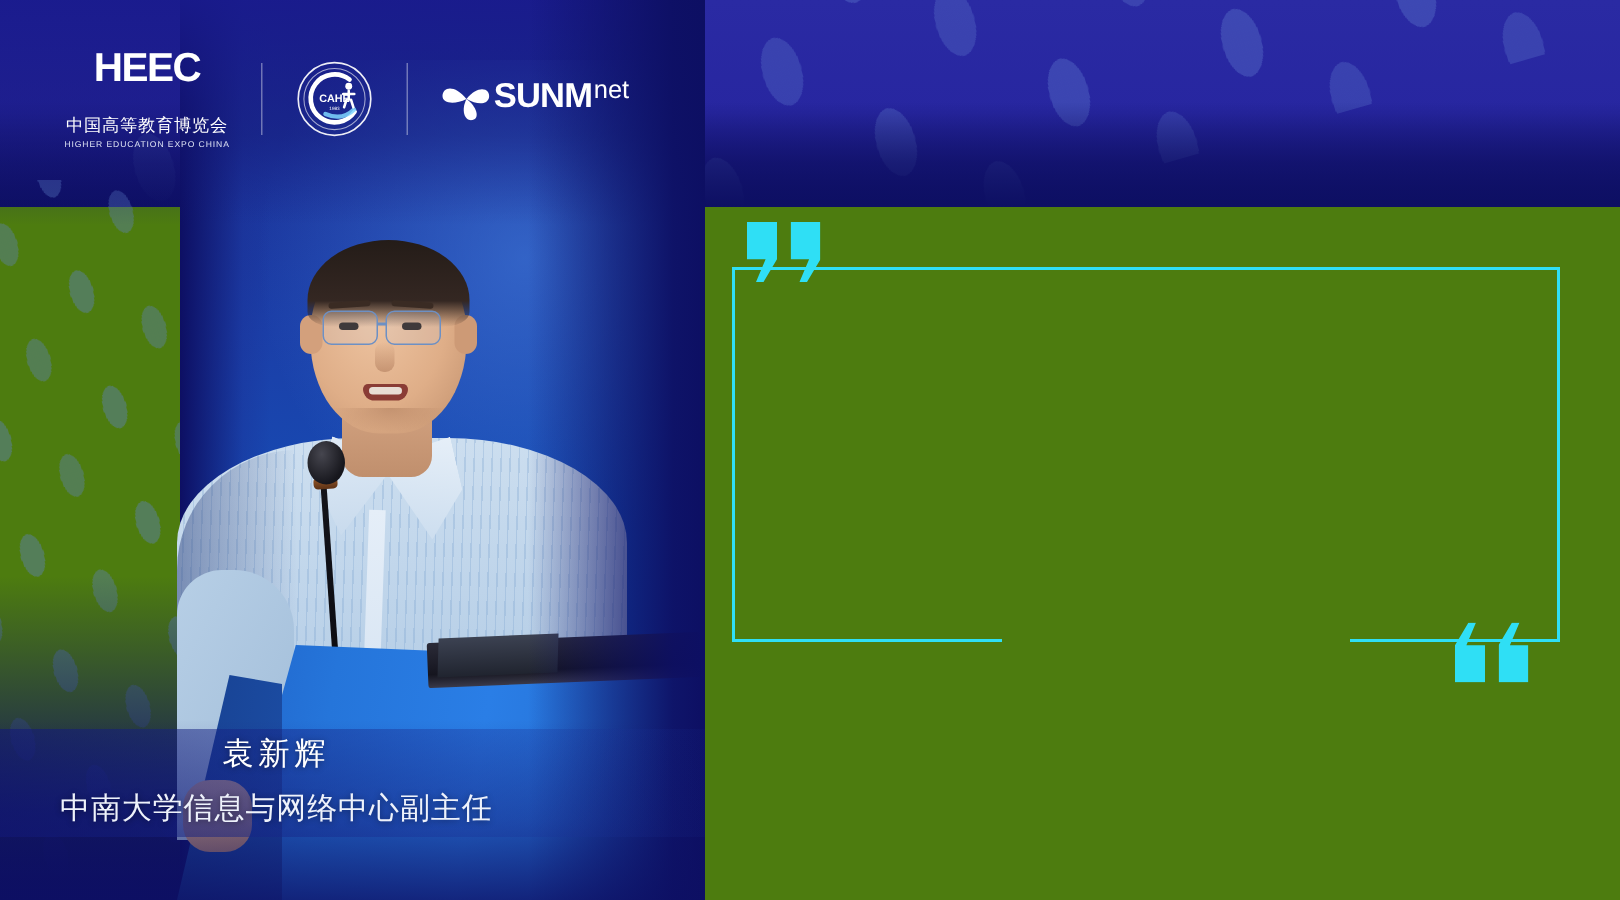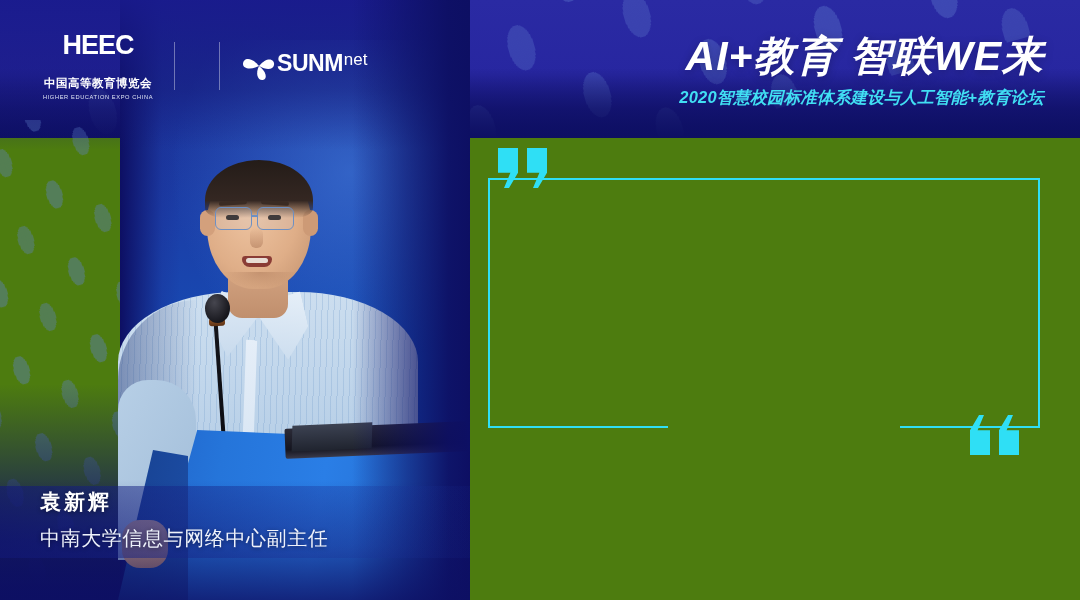--- a/index.html
+++ b/index.html
@@ -31,21 +31,21 @@
   }
   .hdr-fade {
     position:absolute; left:0; bottom:0; width:100%; height:70px;
     background:linear-gradient(180deg,rgba(16,16,105,0) 0%,rgba(14,15,100,.72) 58%,#0d0f63 100%);
   }
 
   .logos { position:absolute; left:44px; top:32px; display:flex; align-items:center; height:68px; z-index:4;}
   .logo-heec { display:flex; flex-direction:column; align-items:center; justify-content:center; }
   .heec-word { font-weight:bold; font-size:27px; letter-spacing:-1px; color:#fff; line-height:1;
                font-family:"Liberation Sans",sans-serif; }
-  .heec-cn { font-size:11.5px; color:#fff; letter-spacing:.5px; margin-top:17px; font-weight:bold;}
+  .heec-cn { font-size:11.5px; color:#fff; letter-spacing:.5px; margin-top:17px; font-weight:normal;}
   .heec-en { font-size:5.6px; color:#dfe4f5; letter-spacing:.6px; margin-top:3px; transform:scaleX(1.02);}
   .divider { width:1px; height:48px; background:rgba(255,255,255,.38); margin:0 22px; }
   .logo-cahe { width:52px; height:52px; position:relative; }
   .logo-sunm { display:flex; }
   .sunm-mark { width:34px; height:32px; margin-right:1px; }
   .sunm-word { font-size:23px; font-weight:bold; color:#fff; letter-spacing:-.5px;
                font-family:"Liberation Sans",sans-serif; font-style:normal;}
   .sunm-sub { font-size:17px; color:#fff; font-weight:normal; margin-left:1px; }
 
   .title-block { position:absolute; right:36px; top:34px; text-align:right; z-index:4; }
@@ -268,23 +268,24 @@
 
   
   .caption-band {
     position:absolute; left:0; top:486px; width:470px; height:72px; z-index:5;
     background:linear-gradient(90deg,rgba(18,24,118,.62) 0%,rgba(26,48,150,.40) 60%,rgba(26,48,150,.10) 100%);
   }
   .speaker {
     position:absolute; left:40px; top:488px; z-index:7;
   }
   .speaker-name {
-    font-size:21px; font-weight:bold; color:#fff; letter-spacing:3px;
+    font-size:21px; font-weight:normal; color:#fff; letter-spacing:3px;
     text-shadow:0 1px 4px rgba(0,0,0,.45);
     font-family:"DejaVu Sans","Liberation Sans",sans-serif;
+    text-align:center;
   }
   .speaker-role {
     font-size:20px; color:#eef2fb; margin-top:9px; letter-spacing:.6px;
     text-shadow:0 1px 4px rgba(0,0,0,.45);
     font-family:"DejaVu Sans","Liberation Sans",sans-serif;
   }
 </style>
 </head>
 <body>
 
@@ -298,38 +299,46 @@
   <div class="logos">
 
     <div class="logo-heec">
       <div class="heec-word">HEEC</div>
       <div class="heec-cn">中国高等教育博览会</div>
       <div class="heec-en">HIGHER EDUCATION EXPO CHINA</div>
     </div>
 
     <div class="divider"></div>
 
+    <div class="logo-cahe">
+      <svg width="52" height="52" viewBox="0 0 52 52">
+        <circle cx="26" cy="26" r="24.2" fill="none" stroke="#ffffff" stroke-width="1.1" opacity=".92"></circle>
+        <circle cx="26" cy="26" r="20.4" fill="none" stroke="#ffffff" stroke-width=".7" opacity=".6"></circle>
+        <path d="M36 13a16 16 0 1 0 3.4 21.5" fill="none" stroke="#ffffff" stroke-width="3.1" stroke-linecap="round"></path>
+        <path d="M20 36c7 3 14 2 19-3" fill="none" stroke="#7fd6ff" stroke-width="3" stroke-linecap="round" opacity=".85"></path>
+        <circle cx="35.5" cy="17.5" r="2.3" fill="#ffffff"></circle>
+        <path d="M35.5 20.5v6M31.8 22.6h7.4M34 26.5l-1.6 5M37 26.5l1.6 5" stroke="#ffffff" stroke-width="1.7" stroke-linecap="round"></path>
+        <text x="26" y="28" font-size="7.2" font-weight="bold" fill="#ffffff" text-anchor="middle" font-family="'Liberation Sans',sans-serif">CAHE</text>
+        <text x="26" y="33.4" font-size="3.1" fill="#ffffff" text-anchor="middle" font-family="'Liberation Sans',sans-serif">1983</text>
+      </svg>
+    </div>
 
     <div class="divider"></div>
 
     <div class="logo-sunm">
       <svg class="sunm-mark" viewBox="0 0 34 32">
         <path d="M17 16 C9 6, 1 8, 1 14 C1 19, 9 20, 17 16 Z" fill="#ffffff"></path>
         <path d="M17 16 C25 6, 33 9, 32 15 C31 20, 24 20, 17 16 Z" fill="#ffffff"></path>
         <path d="M17 16 C13 24, 16 31, 21 30 C26 29, 24 21, 17 16 Z" fill="#ffffff"></path>
       </svg>
       <span class="sunm-word">SUNM</span>
         <span class="sunm-sub">net</span>
     </div>
   </div>
 
-  <div class="title-block">
-    <div class="main-title">AI+教育 智联WE来</div>
-    <div class="sub-title">2020智慧校园标准体系建设与人工智能+教育论坛</div>
-  </div>
 
   <div class="body-pattern">
     <div class="dots"></div>
     <div class="mask"></div>
   </div>
 
   <div class="photo">
     <div class="photo-inner">
       <div class="hall"></div>
       <div class="hall-glow"></div>

